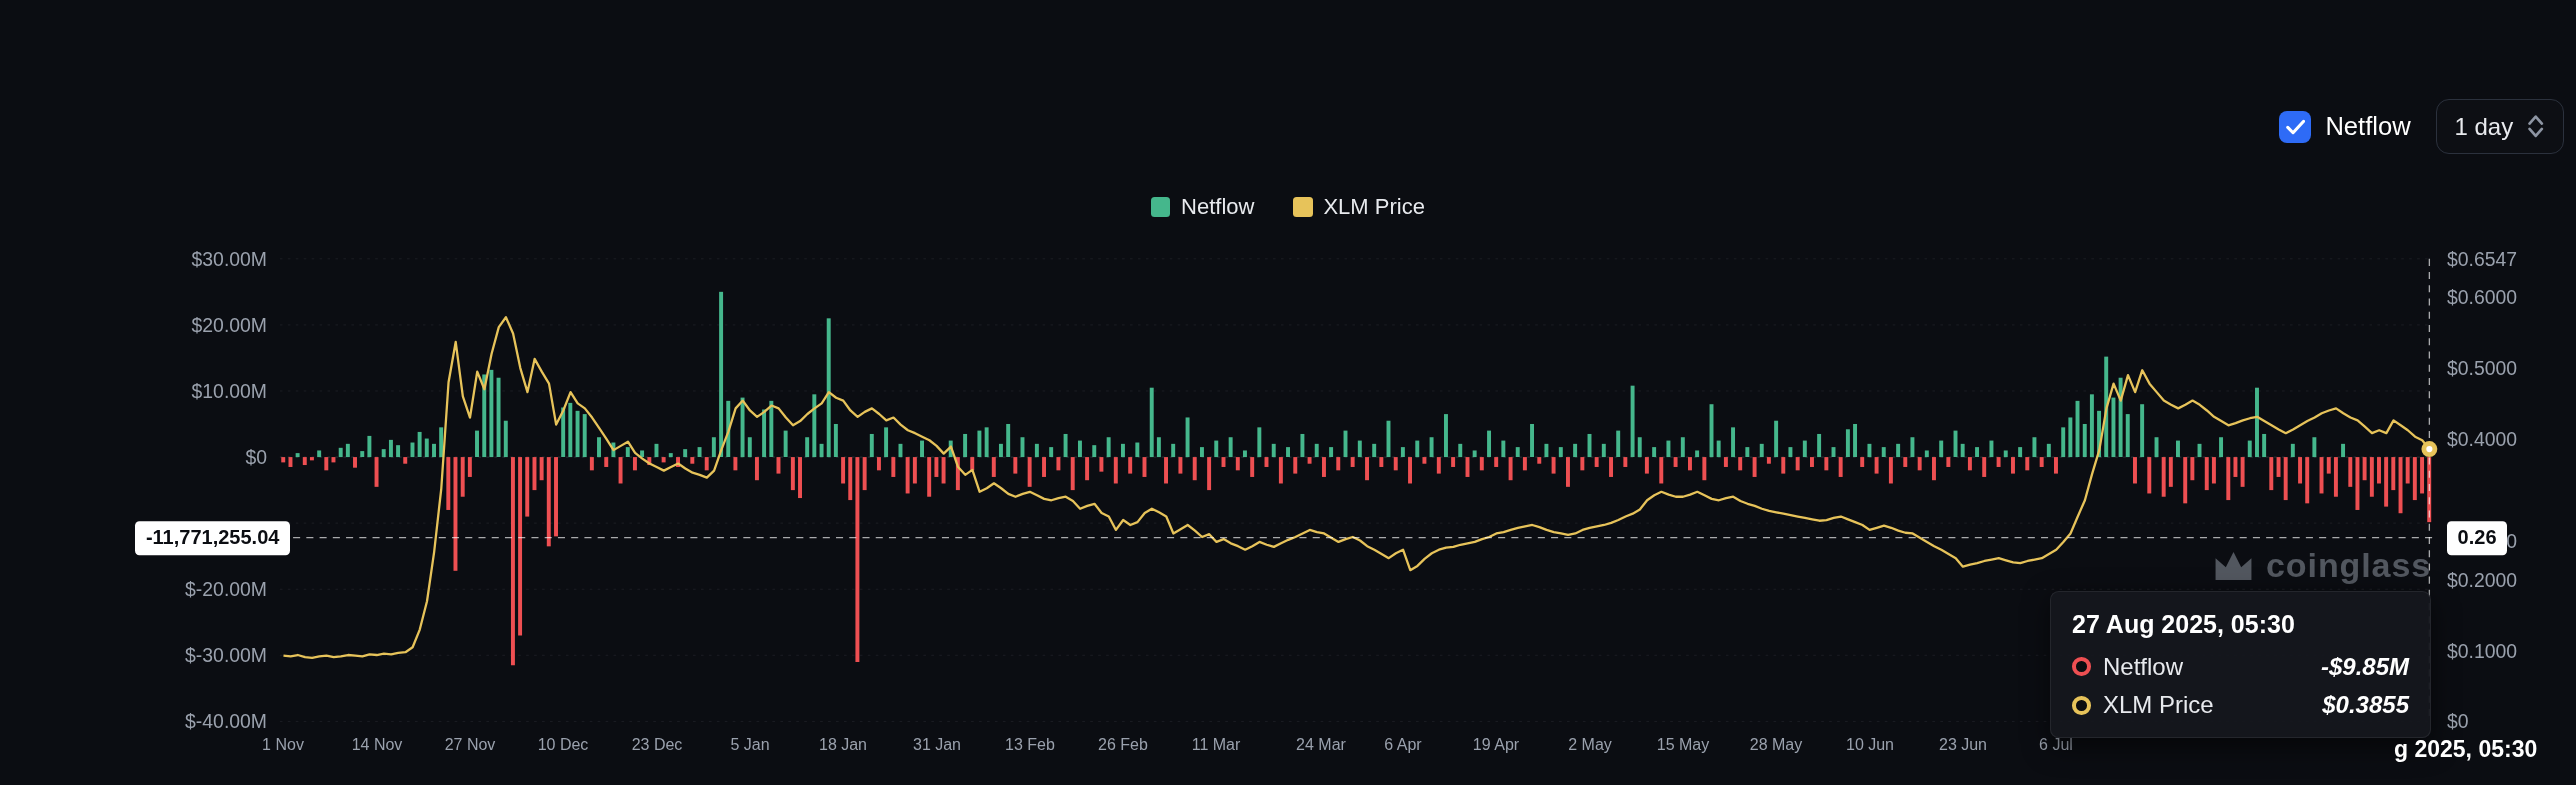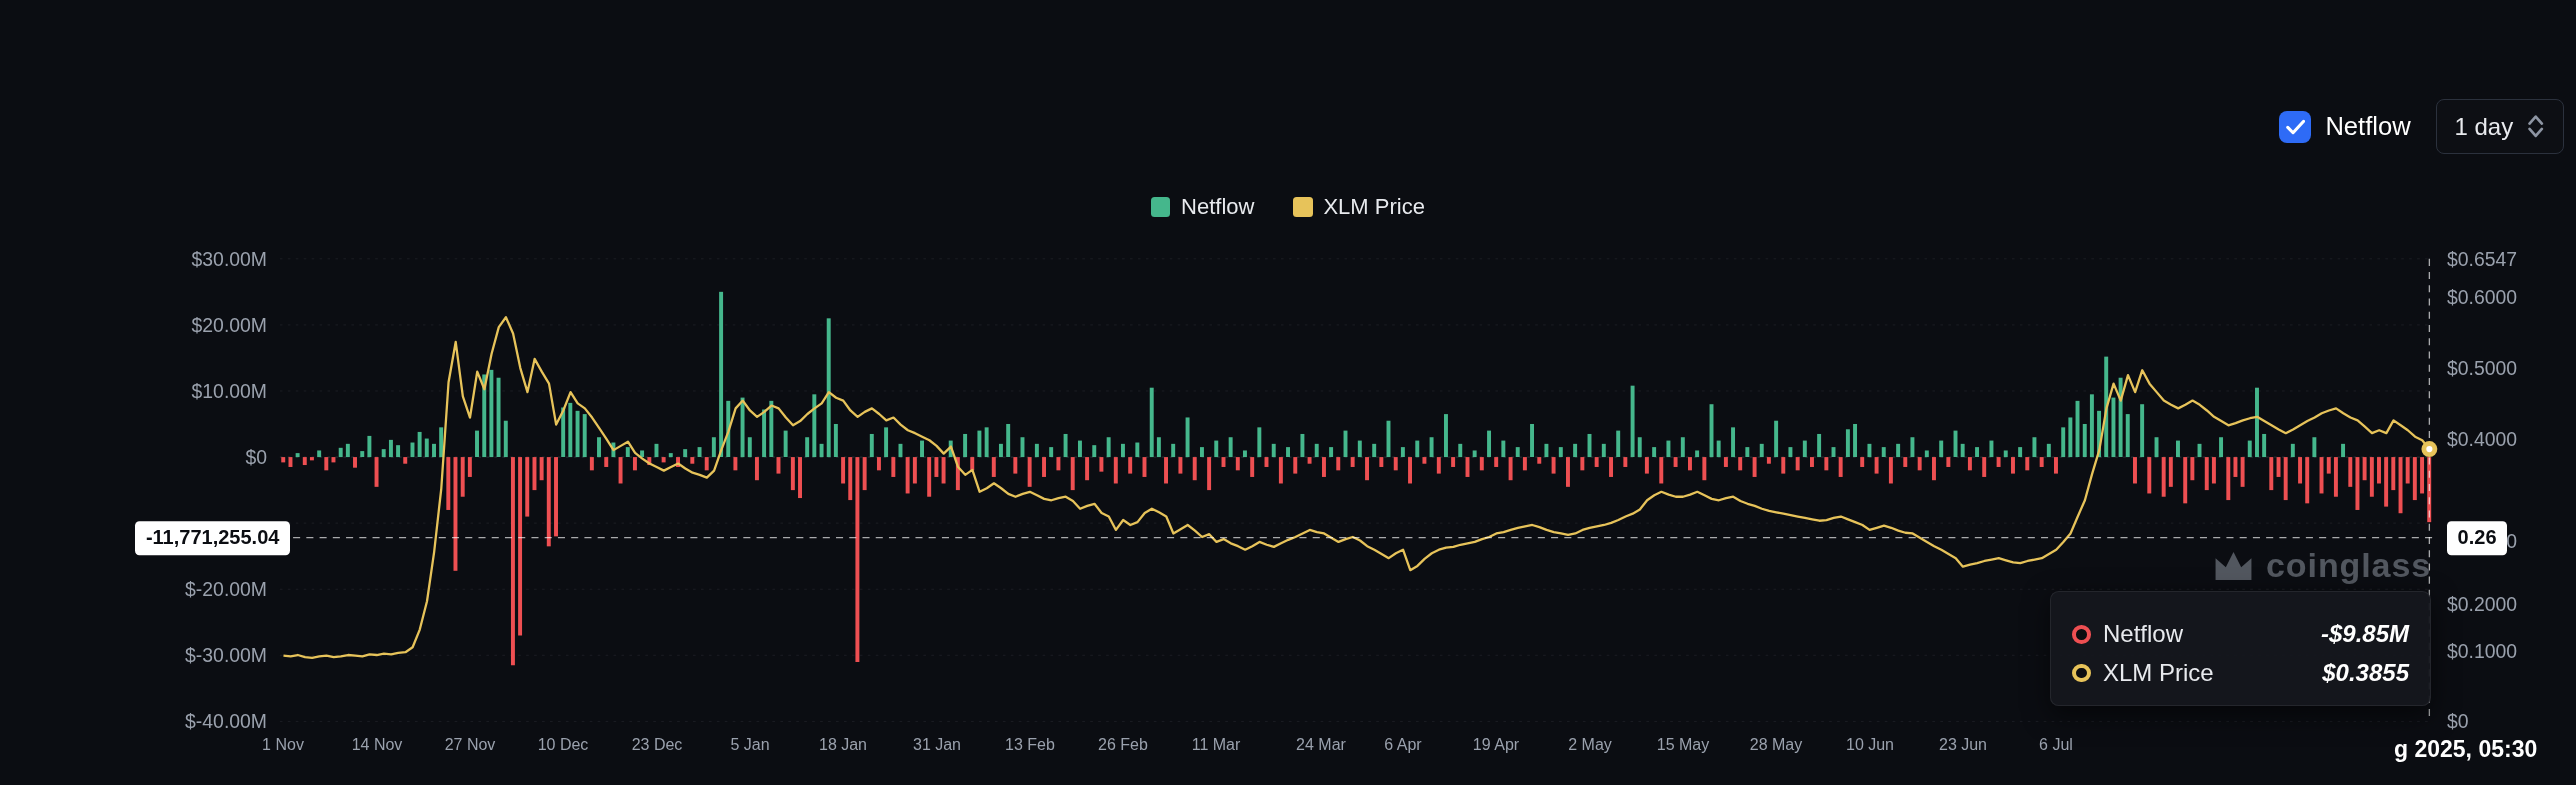--- a/index.html
+++ b/index.html
@@ -4,21 +4,21 @@
 <style>
   html,body{margin:0;padding:0;background:#0b0d12;}
   .app{position:relative;width:2576px;height:786px;background:#0b0d12;overflow:hidden;
        font-family:"Liberation Sans","DejaVu Sans",sans-serif;color:#fff;}
   .title{position:absolute;left:138px;top:104px;margin:0;font-size:30px;font-weight:700;color:#ffffff;letter-spacing:0.2px;}
   .controls{position:absolute;right:12.4px;top:99px;display:flex;align-items:center;gap:25px;height:55px;}
   .check-group{display:flex;align-items:center;gap:14px;cursor:pointer;}
   .checkbox{width:32px;height:32px;border-radius:8px;background:#2e6bf6;display:flex;align-items:center;justify-content:center;}
   .check-label{font-size:25.6px;color:#ffffff;font-weight:500;}
   .select{display:flex;align-items:center;gap:12.4px;height:53px;padding:0 17.7px;border:0.9px solid #2b313d;
-          border-radius:8px;font-size:24px;color:#e8eaee;cursor:pointer;background:rgba(255,255,255,0.01);}
+          border-radius:13px;font-size:24px;color:#e8eaee;cursor:pointer;background:rgba(255,255,255,0.01);}
   .legend{position:absolute;left:0;right:0;top:194px;display:flex;justify-content:center;gap:39px;align-items:center;}
   .legend-item{display:flex;align-items:center;gap:10.6px;font-size:22px;color:#e8eaee;cursor:pointer;}
   .swatch{width:19.4px;height:19.4px;border-radius:3.5px;display:inline-block;background:#666;}
   .overlay{position:absolute;inset:0;pointer-events:none;}
   .axis-label{position:absolute;font-size:19.4px;color:#9aa1ad;white-space:nowrap;transform:translateY(-50%);}
   .x-label{position:absolute;font-size:16px;color:#9aa1ad;white-space:nowrap;transform:translateX(-50%);top:736px;}
   #plot{position:absolute;inset:0;z-index:1;}
   .badge{position:absolute;background:#ffffff;color:#0b0d12;font-weight:700;font-size:20px;padding:5.3px 10.6px;
          border-radius:4.4px;transform:translateY(-50%);white-space:nowrap;z-index:4;}
   .badge-left{right:2286px;}
@@ -393,21 +393,21 @@
       <div class="axis-label" style="right: 2309px; top: 589px;">$-20.00M</div>
       <div class="axis-label" style="right: 2309px; top: 655px;">$-30.00M</div>
       <div class="axis-label" style="right: 2309px; top: 721px;">$-40.00M</div>
     </div>
   <div id="axis-right" class="overlay">
       <div class="axis-label" style="left: 2447px; top: 259px;">$0.6547</div>
       <div class="axis-label" style="left: 2447px; top: 297px;">$0.6000</div>
       <div class="axis-label" style="left: 2447px; top: 368px;">$0.5000</div>
       <div class="axis-label" style="left: 2447px; top: 439px;">$0.4000</div>
       <div class="axis-label" style="left: 2447px; top: 509px; margin-top: 32px;">$0.3000</div>
-      <div class="axis-label" style="left: 2447px; top: 580px; margin-top: 24px;">$0.2000</div>
+      <div class="axis-label" style="left: 2447px; top: 580px;">$0.2000</div>
       <div class="axis-label" style="left: 2447px; top: 651px;">$0.1000</div>
       <div class="axis-label" style="left: 2447px; top: 721px;">$0</div>
     </div>
   <div id="axis-x" class="overlay">
       <div class="x-label" style="left: 283px;">1 Nov</div>
       <div class="x-label" style="left: 377px;">14 Nov</div>
       <div class="x-label" style="left: 470px;">27 Nov</div>
       <div class="x-label" style="left: 563px;">10 Dec</div>
       <div class="x-label" style="left: 657px;">23 Dec</div>
       <div class="x-label" style="left: 750px;">5 Jan</div>
@@ -432,20 +432,21 @@
   <div class="xdate">g 2025, 05:30</div>
 
   <div class="watermark">
     <svg width="41" height="34" viewBox="0 0 32 26">
       <path d="M2 24 L2 7 L10 14 L16 2 L22 14 L30 7 L30 24 Z" fill="#98a0ac"></path>
     </svg>
     <span>coinglass</span>
   </div>
 
   <div class="tooltip">
+    <div class="tt-title">27 Aug 2025, 05:30</div>
     <div class="tt-row">
       <span class="tt-marker" id="ttm0" style="border-color: rgb(238, 79, 82);"></span>
       <span class="tt-label">Netflow</span>
       <span class="tt-value">-$9.85M</span>
     </div>
     <div class="tt-row">
       <span class="tt-marker" id="ttm1" style="border-color: rgb(231, 195, 90);"></span>
       <span class="tt-label">XLM Price</span>
       <span class="tt-value">$0.3855</span>
     </div>

